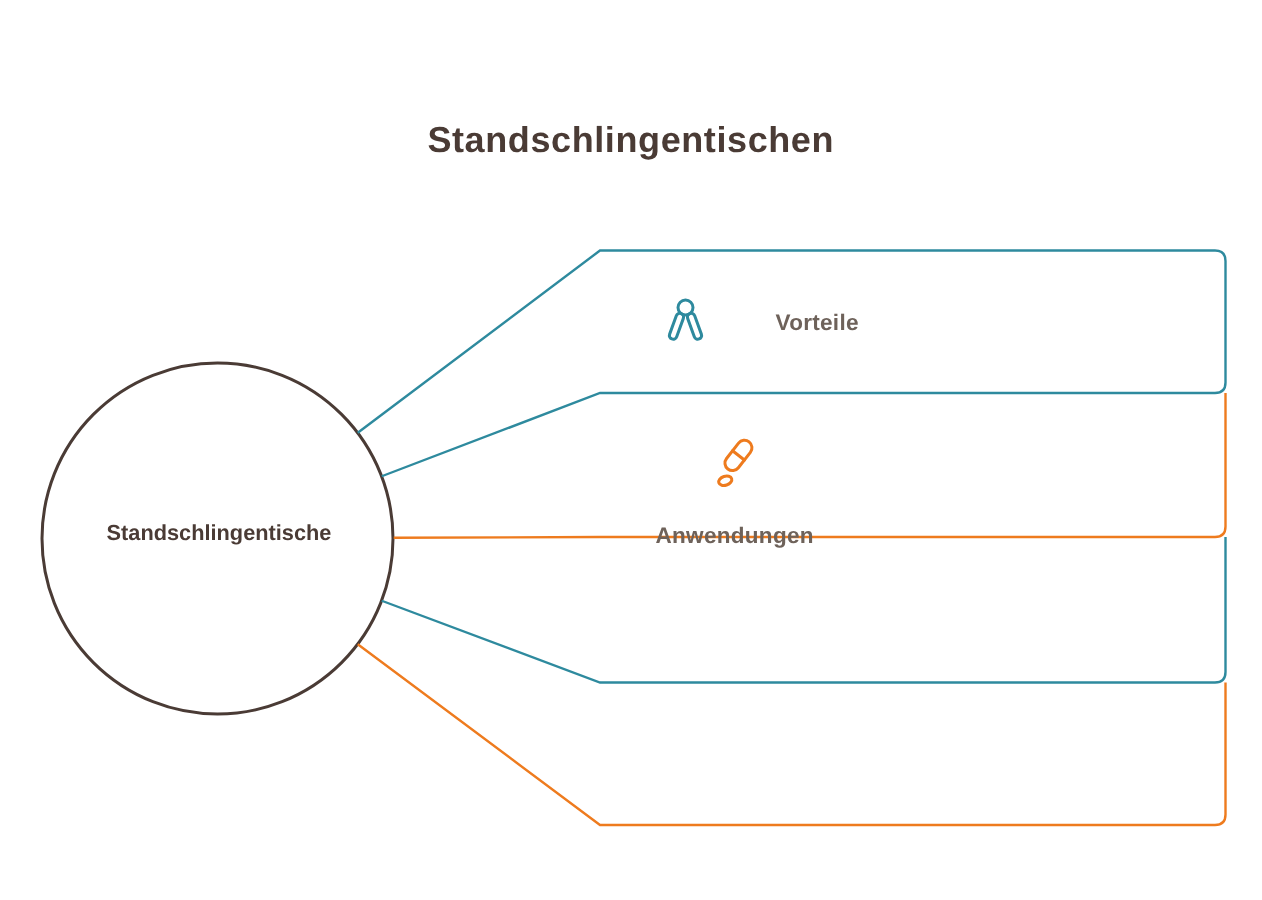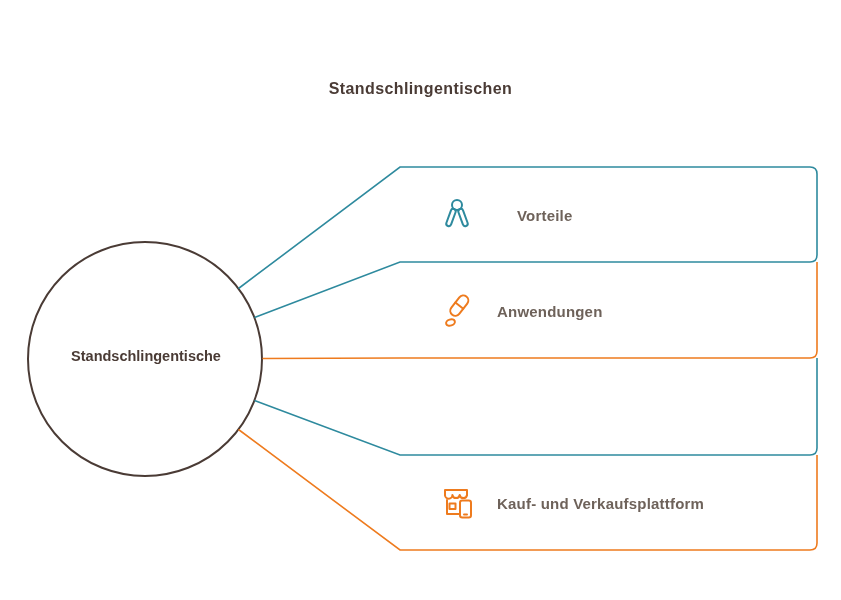--- a/index.html
+++ b/index.html
@@ -10,21 +10,21 @@
     --label:#6e625a;
     --bg:#ffffff;
   }
   *{box-sizing:border-box;margin:0;padding:0;}
   html,body{width:841px;height:600px;background:var(--bg);overflow:hidden;}
   body{font-family:"Liberation Sans","DejaVu Sans",sans-serif;position:relative;}
   .canvas{position:relative;width:841px;height:600px;background:var(--bg);}
 
   .title{
     position:absolute;left:0;top:80px;width:841px;text-align:center;
-    font-size:16px;font-weight:bold;color:var(--brown);letter-spacing:.4px;
+    font-size:24px;font-weight:bold;color:var(--brown);letter-spacing:.4px;
   }
 
   svg.lines{position:absolute;left:0;top:0;width:841px;height:600px;}
   .stroke-teal{stroke:var(--teal);}
   .stroke-orange{stroke:var(--orange);}
   .stroke-brown{stroke:var(--brown);}
   svg.lines path, svg.lines circle{fill:none;stroke-width:1.6px;}
   svg.lines circle{stroke-width:2px;}
 
   .circle-label{
@@ -37,21 +37,21 @@
   }
   .row .icon{width:40px;height:40px;display:inline-block;flex:0 0 40px;}
   .row .icon svg{width:40px;height:40px;display:block;}
   .icon-teal{color:var(--teal);}
   .icon-orange{color:var(--orange);}
   .icon-blue{color:var(--blue);}
   .row .label{
     font-size:15px;font-weight:bold;color:var(--label);letter-spacing:.2px;white-space:nowrap;
   }
   .row1{top:193px;gap:40px;}
-  .row2{top:289px;}
+  .row2{top:289px;flex-direction:column;}
   .row3{top:385px;}
   .row4{top:481px;}
 
   .icon svg *{fill:none;stroke:currentColor;stroke-width:2;stroke-linecap:round;stroke-linejoin:round;}
   .icon svg .fillDot{fill:currentColor;stroke:none;}
 </style>
 </head>
 <body>
 
 <div class="canvas">
@@ -91,27 +91,14 @@
           <rect x="17" y="3" width="10" height="23" rx="5"></rect>
           <line x1="17" y1="14.5" x2="27" y2="14.5"></line>
         </g>
         <ellipse cx="13.5" cy="31.5" rx="4.5" ry="3" transform="rotate(-18 13.5 31.5)"></ellipse>
       </svg>
     </span>
     <span class="label">Anwendungen</span>
   </div>
 
 
-  <div class="row row4">
-    <span class="icon icon-orange">
-      <svg viewBox="0 0 40 40">
-        <path d="M 8 12 L 8 7 L 30 7 L 30 12"></path>
-        <path d="M 8 12 a 3.7 3.7 0 0 0 7.4 0 a 3.7 3.7 0 0 0 7.3 0 a 3.7 3.7 0 0 0 7.3 0"></path>
-        <path d="M 10 17 L 10 31 L 23 31"></path>
-        <rect x="12.5" y="20.5" width="6" height="5.5"></rect>
-        <rect x="23" y="17.5" width="11" height="17" rx="2.2"></rect>
-        <line x1="27" y1="31.5" x2="30" y2="31.5"></line>
-      </svg>
-    </span>
-    <span class="label">Kauf- und Verkaufsplattform</span>
-  </div>
 
 </div>
 
 </body></html>

